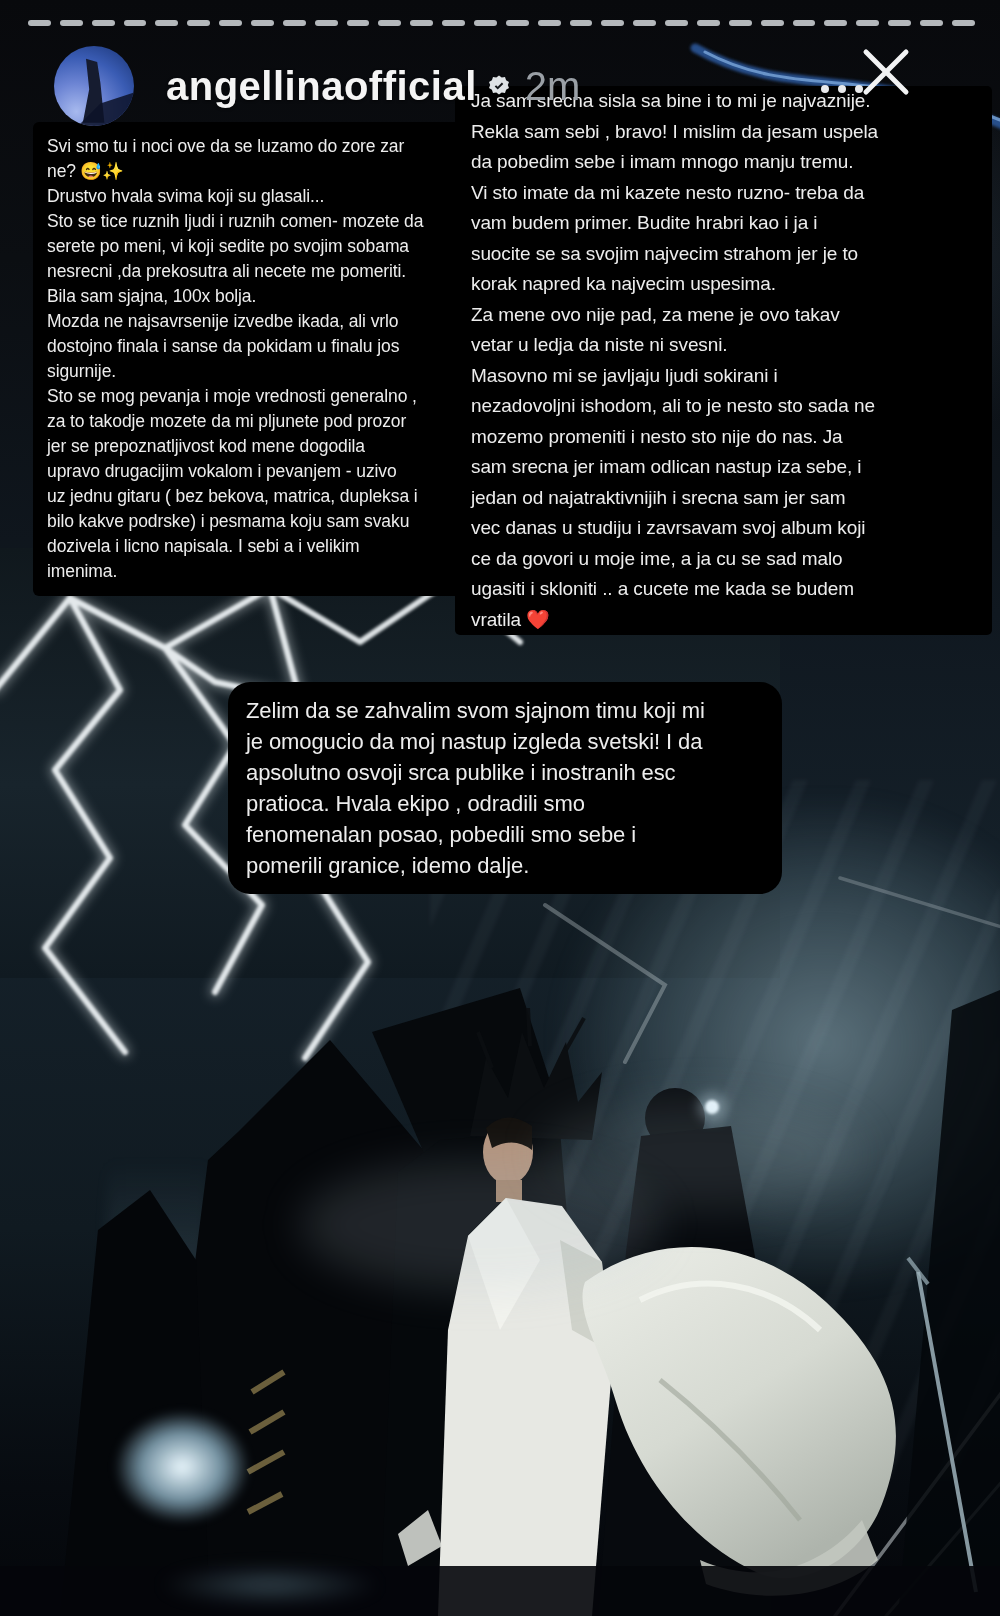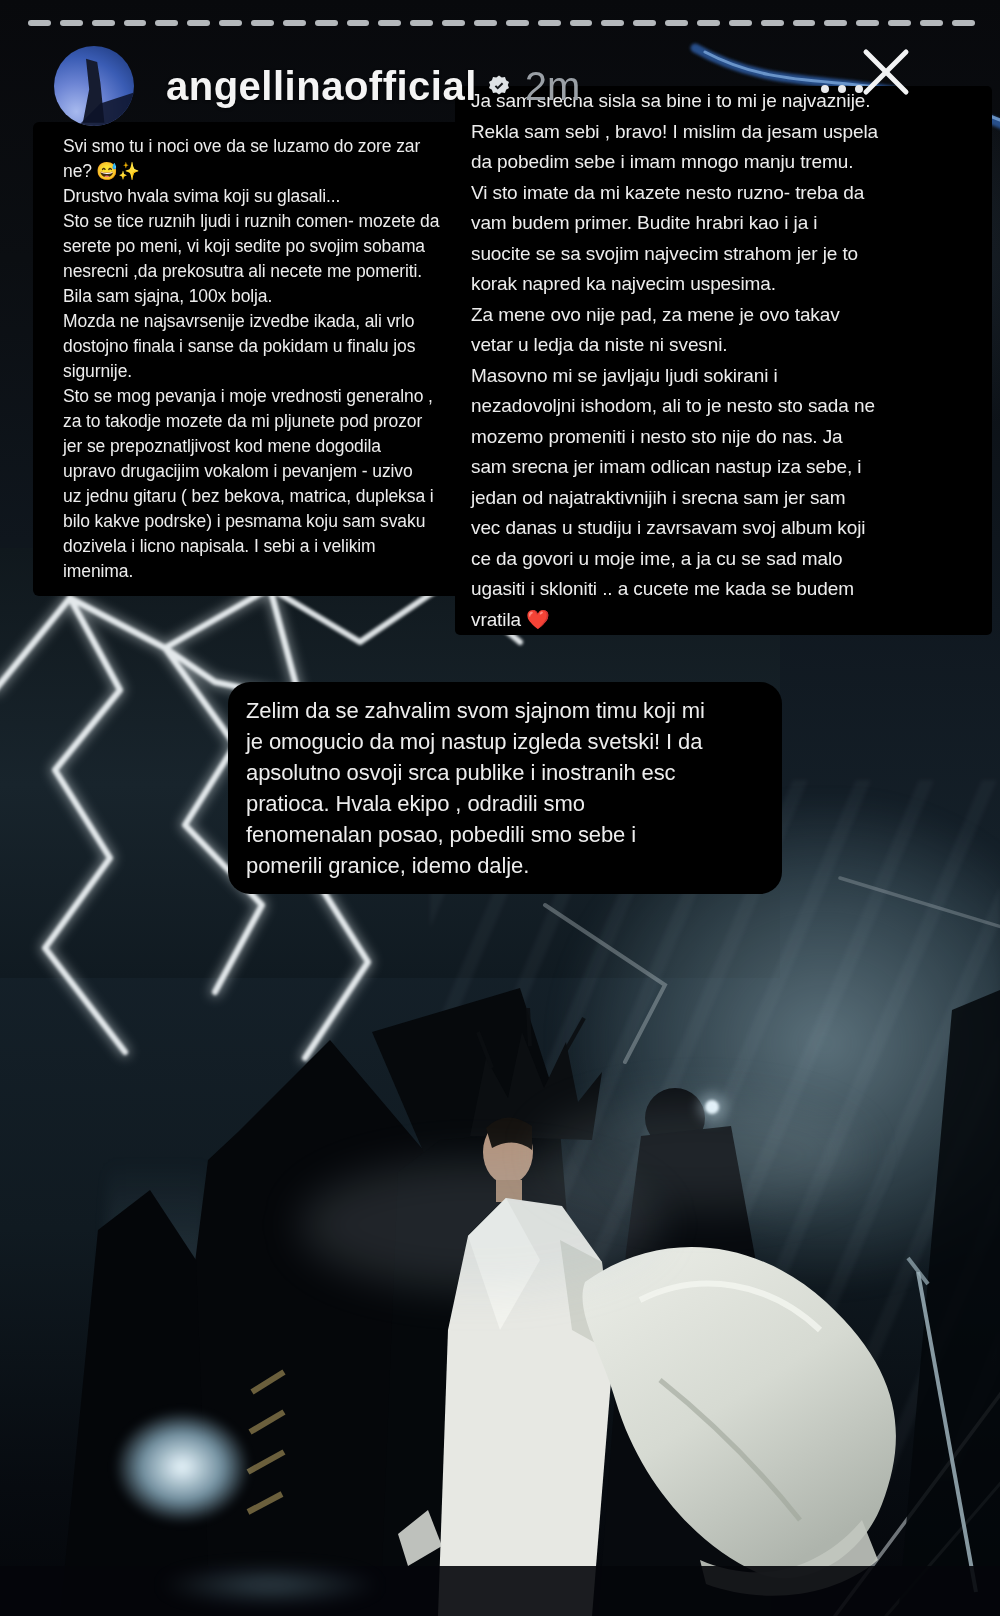--- a/index.html
+++ b/index.html
@@ -46,21 +46,21 @@
           text-shadow:0 1px 3px rgba(0,0,0,.6);}
   .verified{width:24px;height:24px;margin-left:10px;flex:0 0 auto;}
   .timestamp{margin-left:14px;font-size:40px;color:#9aa0a6;font-weight:400;}
   .more-btn{position:absolute;left:812px;top:36px;width:60px;height:26px;display:flex;gap:9px;
           align-items:center;justify-content:center;cursor:pointer;}
   .dot{width:8px;height:8px;border-radius:50%;background:#e9eaec;}
   .close-btn{position:absolute;left:848px;top:-6px;width:76px;height:76px;cursor:pointer;}
 
   
   .overlay-text{position:absolute;background:#000;color:#ededed;white-space:pre-line;z-index:20;}
-  .block-left{left:33px;top:122px;width:418px;padding:12px 30px;border-radius:6px;
+  .block-left{left:33px;top:122px;width:418px;padding:12px 14px;border-radius:6px;
               font-size:17.5px;line-height:25px;letter-spacing:-.1px;}
   .block-right{left:455px;top:86px;width:505px;padding:0 16px;border-radius:5px;
               font-size:19px;line-height:30.5px;letter-spacing:-.1px;}
   .block-middle{left:228px;top:682px;width:518px;padding:13px 18px;border-radius:22px;
               font-size:22px;line-height:31px;letter-spacing:-.1px;}
 </style>
 </head>
 <body>
 
 <div class="stage">

